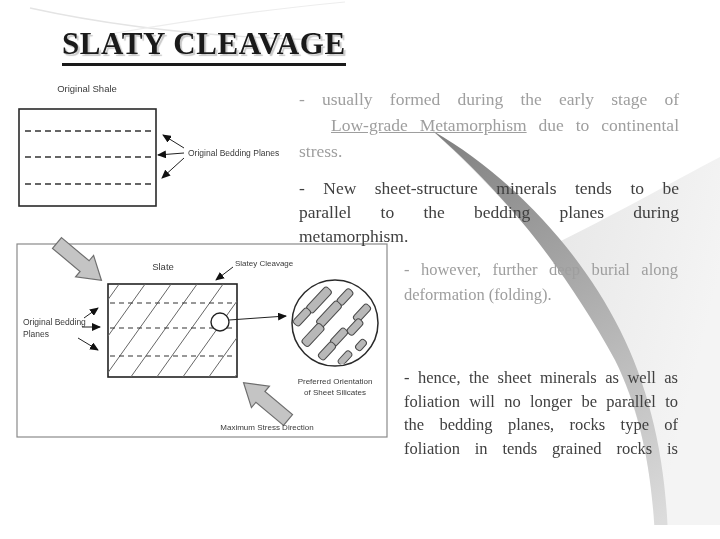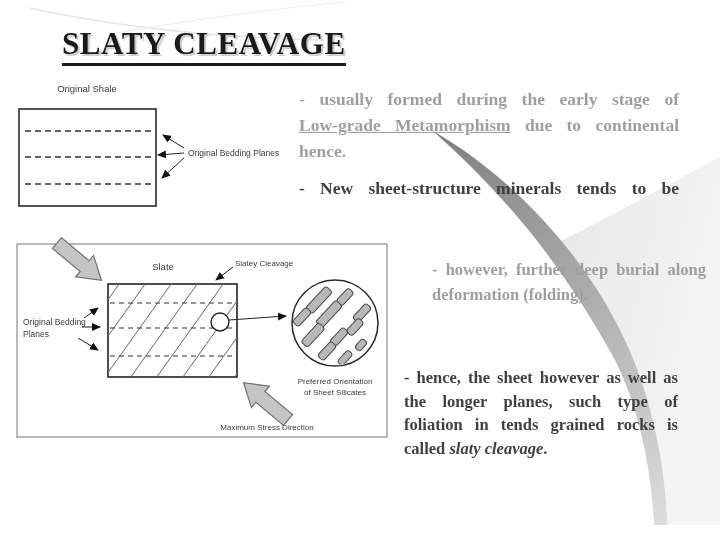--- a/index.html
+++ b/index.html
@@ -11,32 +11,32 @@
   #bg-svg{z-index:0;}
   #diagram-svg{z-index:2;}
   .title{
     position:absolute;left:62px;top:26px;z-index:3;display:inline-block;
     font-family:"Liberation Serif",serif;font-size:31px;font-weight:bold;
     color:#1a1a1a;letter-spacing:0.6px;
     border-bottom:3px solid #1a1a1a;padding-bottom:1px;
     text-shadow:2px 2px 1px #c8c8c8;
   }
   .para{
-    position:absolute;z-index:3;font-weight:bold;
+    position:absolute;z-index:3;font-weight:normal;
     font-family:"Liberation Serif",serif;
   }
   .para .line{text-align:justify;text-align-last:justify;}
   .para .line.last{text-align-last:left;}
   .p-gray{color:#9e9e9e;}
   .p-black{color:#404040;}
-  .u{text-decoration:underline;}
+  .u{text-decoration:underline;margin-left:32px;}
   .it{font-style:italic;}
   #para1{left:299px;top:86px;width:380px;font-size:17.5px;line-height:26px;}
   #para2{left:299px;top:176px;width:380px;font-size:17.5px;line-height:24px;}
-  #para3{left:404px;top:258px;width:274px;font-size:16.5px;line-height:24.5px;margin-left:28px;}
+  #para3{left:404px;top:258px;width:274px;font-size:16.5px;line-height:24.5px;}
   #para4{left:404px;top:366px;width:274px;font-size:16.5px;line-height:23.5px;}
   .svglabel{font-family:"Liberation Sans",sans-serif;fill:#3a3a3a;}
   .lab8{font-size:8px;}
   .lab85{font-size:8.5px;}
   .lab95{font-size:9.5px;}
 </style>
 </head>
 <body>
 
 <div class="slide">
@@ -141,32 +141,34 @@
       <text class="svglabel lab8" x="335" y="395" text-anchor="middle">of Sheet Silicates</text>
 
       <polygon points="0,-7 36,-7 36,-14 58,0 36,14 36,7 0,7" transform="translate(288,420) rotate(-140)" fill="#c4c4c4" stroke="#6e6e6e" stroke-width="1.2"></polygon>
       <text class="svglabel lab8" x="267" y="430" text-anchor="middle">Maximum Stress Direction</text>
     </g>
   </svg>
 
   <div id="para1" class="para p-gray">
     <div class="line">- usually formed during the early stage of</div>
     <div class="line"><span class="u">Low-grade Metamorphism</span><span> due to continental</span></div>
-    <div class="line last">hence.</div>
+    <div class="line last">stress.</div>
   </div>
 
   <div id="para2" class="para p-black">
     <div class="line">- New sheet-structure minerals tends to be</div>
+    <div class="line">parallel to the bedding planes during</div>
+    <div class="line last">metamorphism.</div>
   </div>
 
   <div id="para3" class="para p-gray">
     <div class="line">- however, further deep burial along</div>
     <div class="line last">deformation (folding).</div>
   </div>
 
   <div id="para4" class="para p-black">
-    <div class="line">- hence, the sheet however as well as</div>
-    <div class="line">the longer planes, such type of</div>
+    <div class="line">- hence, the sheet minerals as well as</div>
+    <div class="line">foliation will no longer be parallel to</div>
+    <div class="line">the bedding planes, rocks type of</div>
     <div class="line">foliation in tends grained rocks is</div>
-    <div class="line last"><span>called </span><span class="it">slaty cleavage</span><span>.</span></div>
   </div>
 
 </div>
 
 </body></html>

